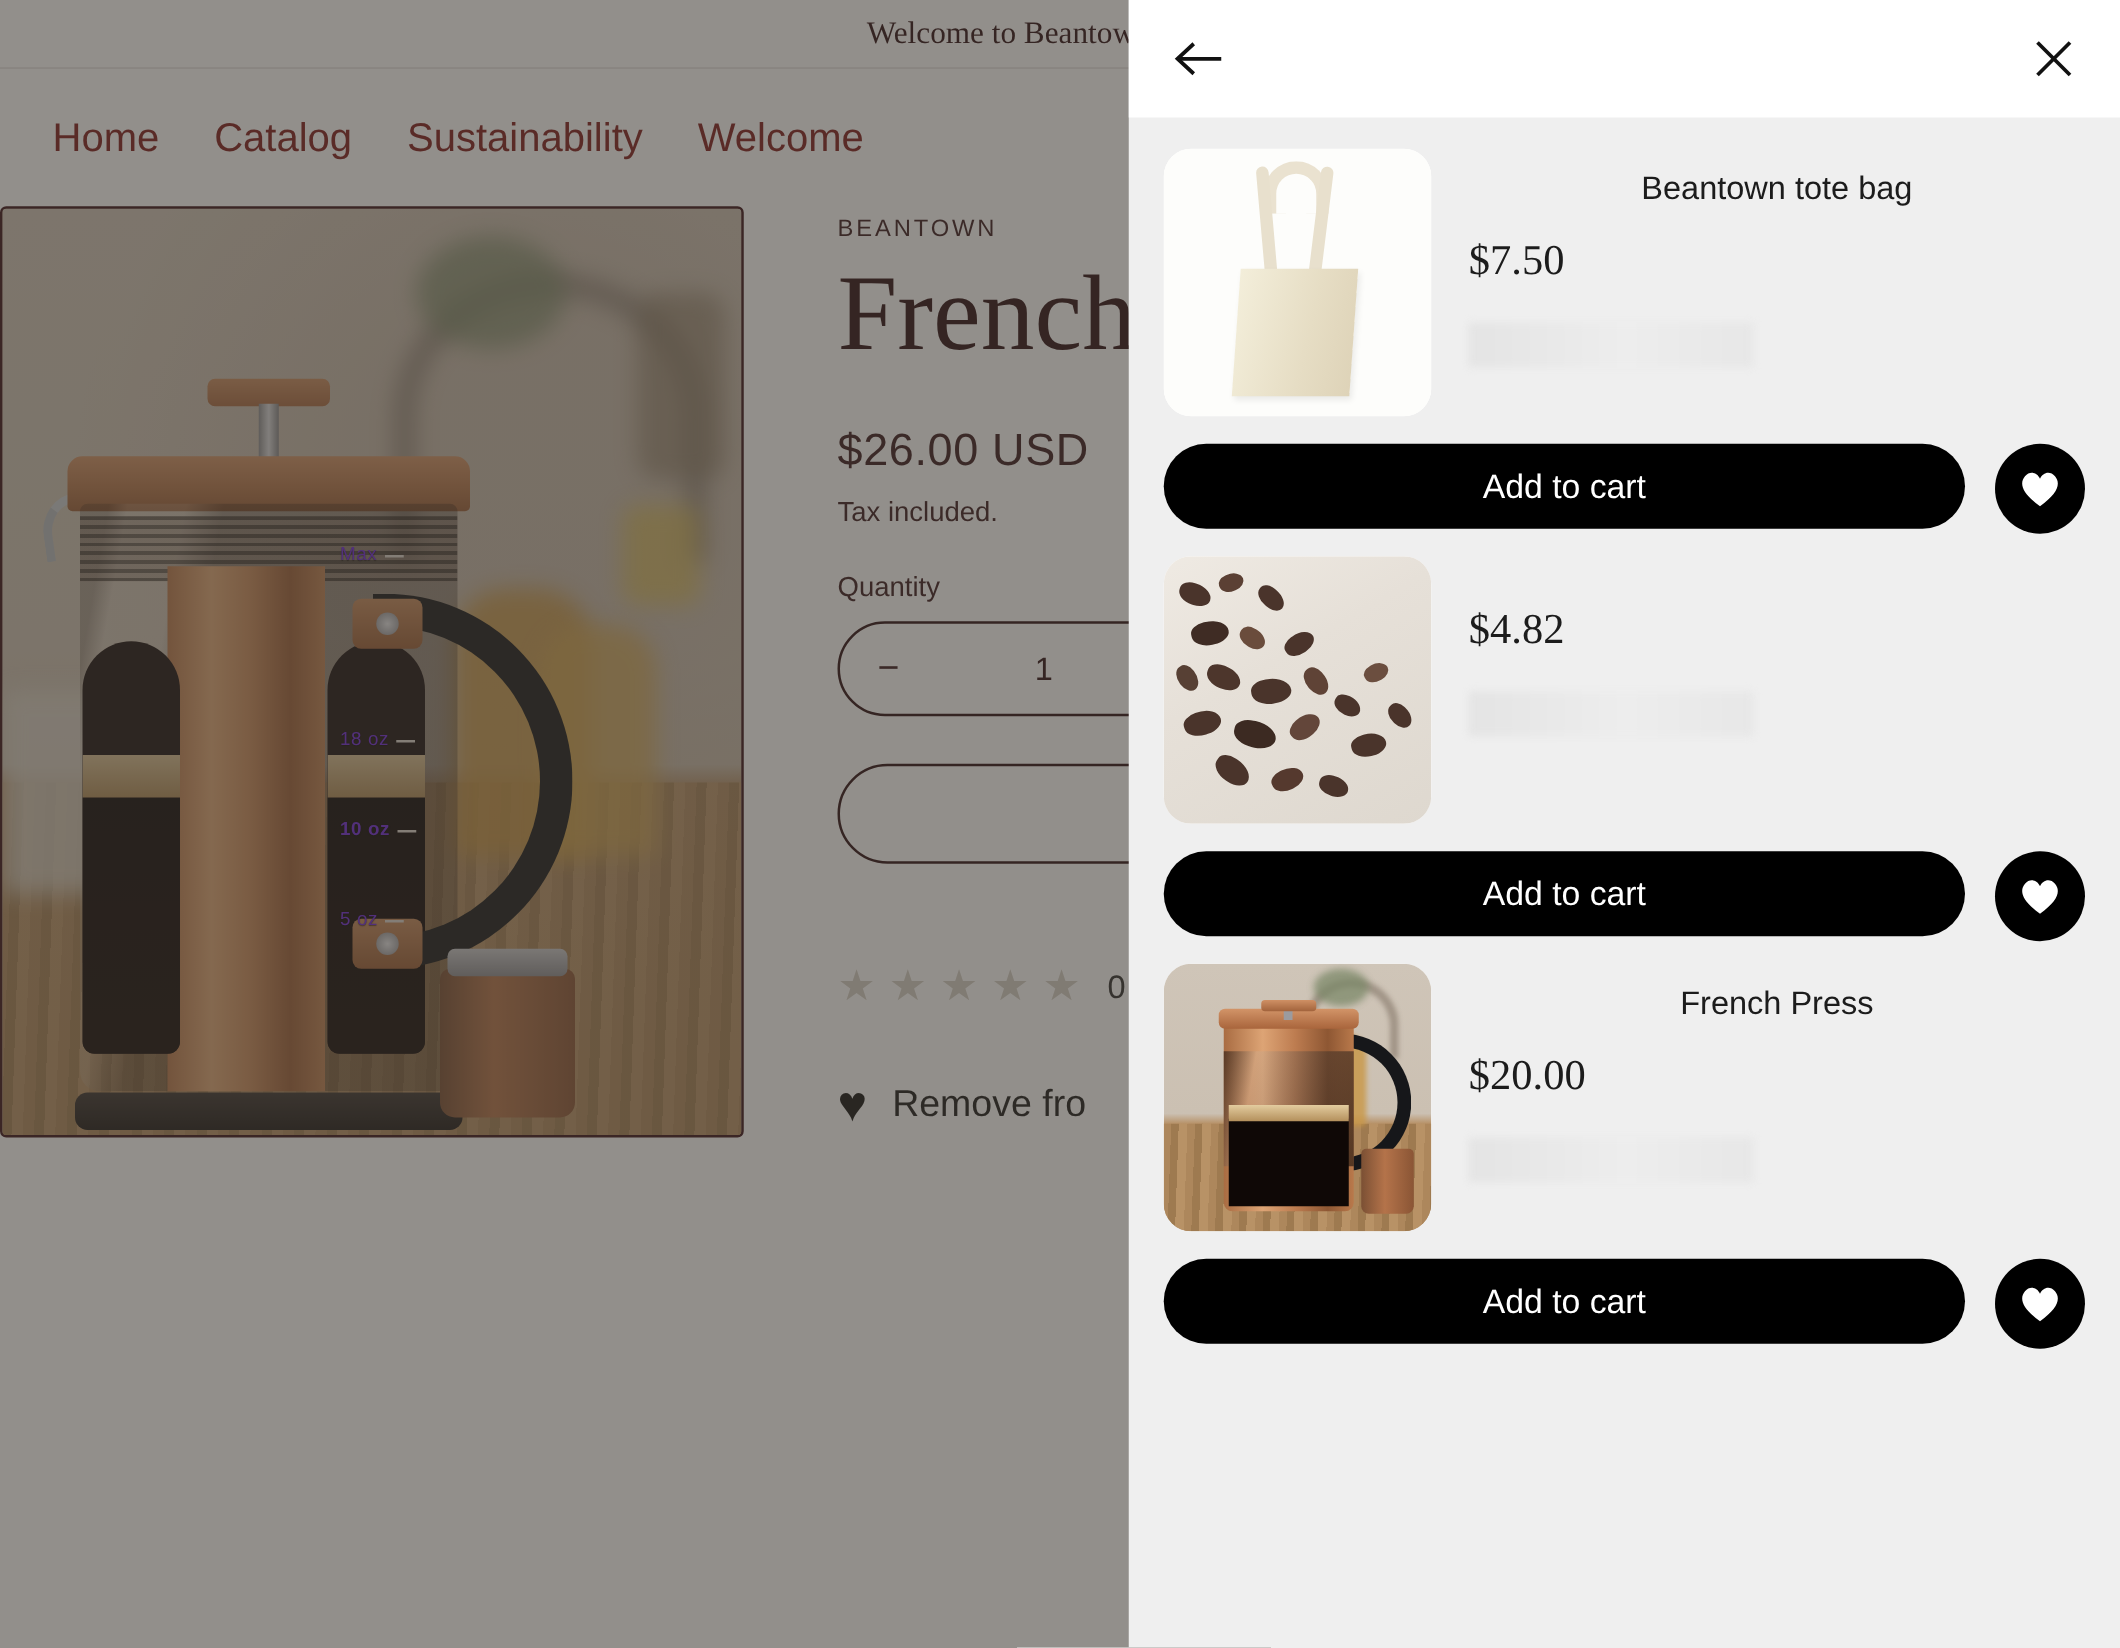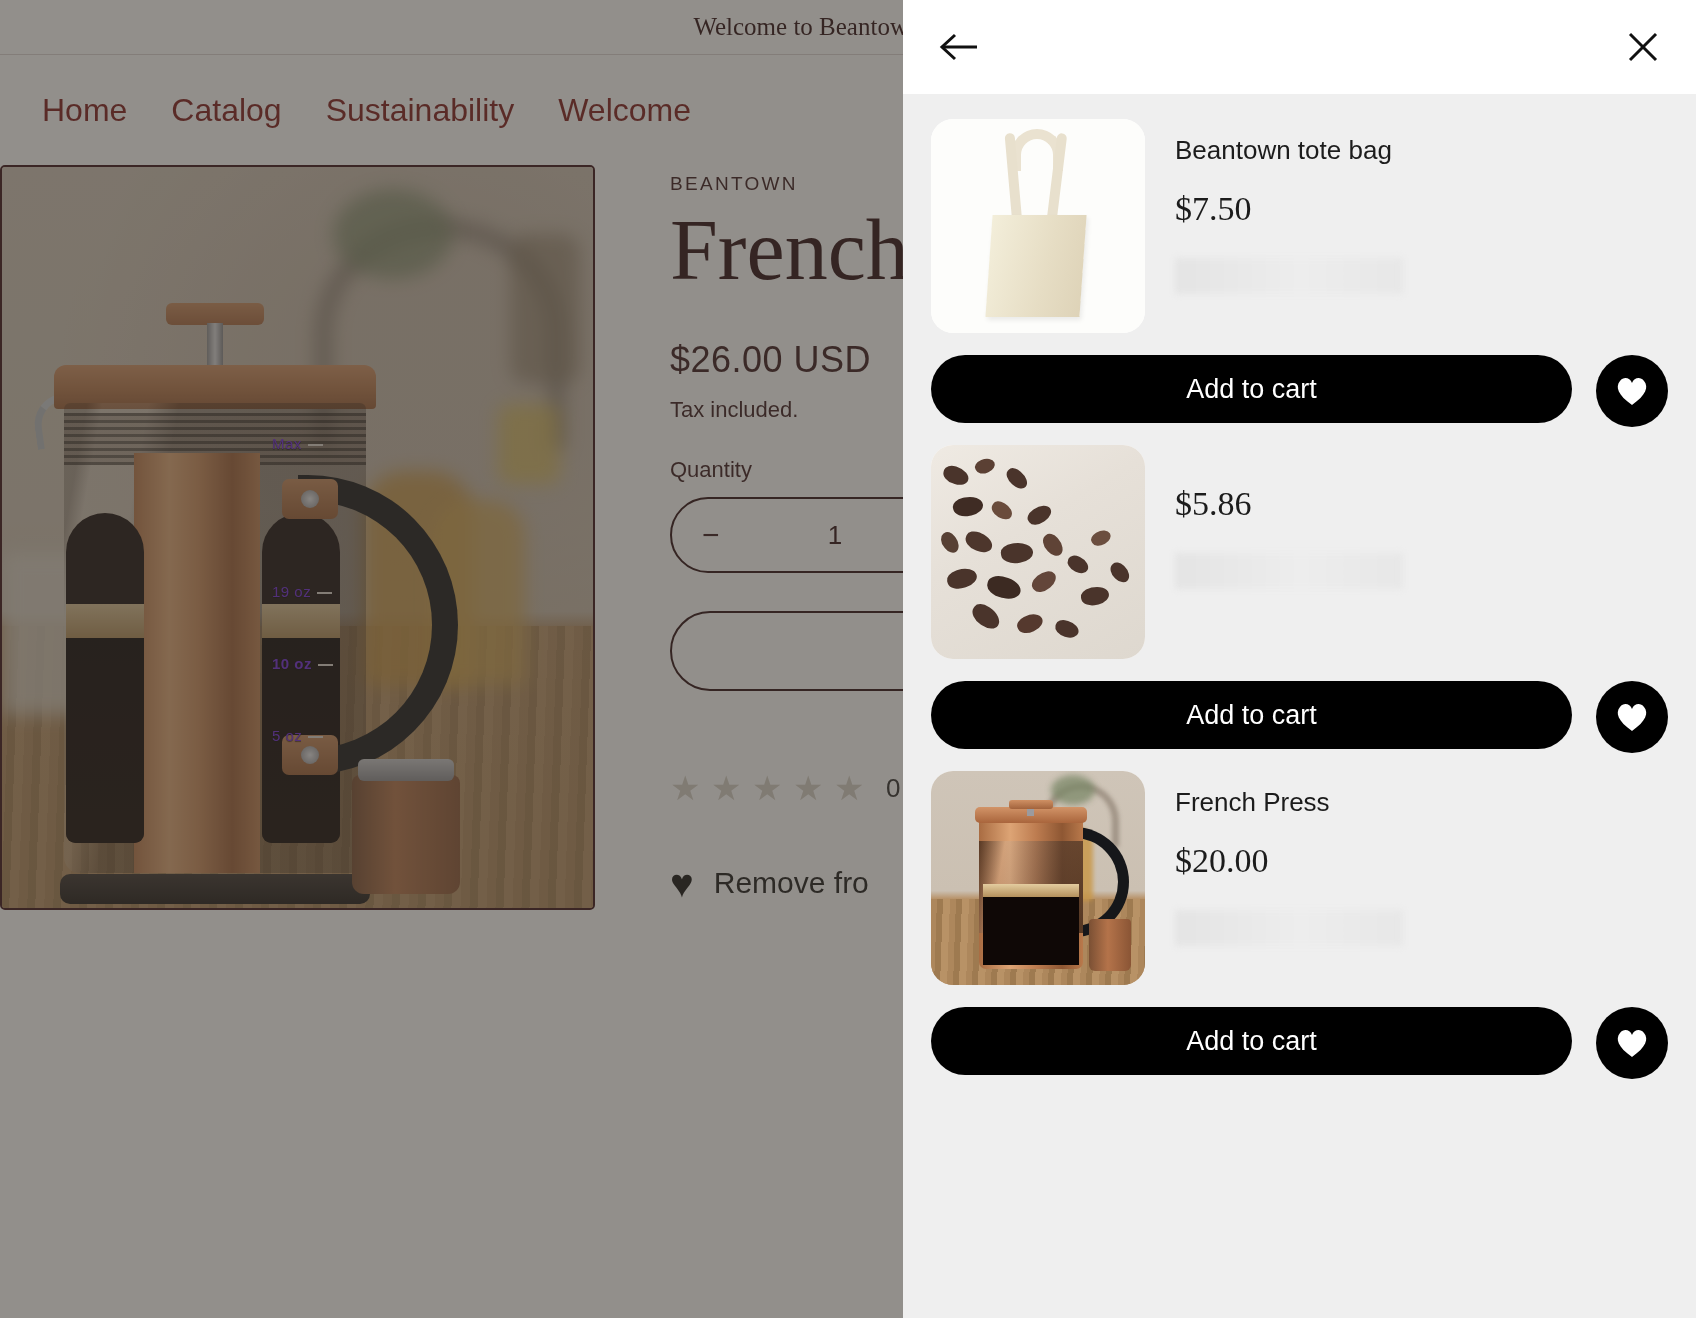--- a/index.html
+++ b/index.html
@@ -168,21 +168,21 @@
   .tp-lid   { left:44px; bottom:162px; width:112px; height:16px; background:linear-gradient(#d29468,#a9653c); border-radius:5px; }
   .tp-knob  { left:78px; bottom:176px; width:44px; height:9px; background:linear-gradient(#cf9064,#a2633c); border-radius:3px; }
   .tp-rod   { left:96px; bottom:169px; width:7px; height:12px; background:#9b9b9f; }
   .tp-handle{ left:140px; bottom:48px; width:58px; height:110px; border:11px solid #16171a; border-left:none; border-radius:0 56px 56px 0; }
   .tp-jar   { left:158px; bottom:14px; width:42px; height:52px; background:linear-gradient(90deg,#7b5034,#b4734a 45%,#8a5535); border-radius:4px 4px 6px 6px; }
   .tp-arch  { left:112px; top:12px; width:76px; height:64px; border:7px solid #837567; border-bottom:none; border-radius:40px 40px 0 0; filter:blur(2px); opacity:.6;}
   .tp-plant { left:120px; top:4px; width:44px; height:30px; background:#7b8868; border-radius:50%; filter:blur(3px); opacity:.75;}
   .tp-board { left:128px; top:56px; width:34px; height:74px; background:#c99745; border-radius:16px 16px 4px 4px; filter:blur(2px); opacity:.8;}
 
   .fav-meta { flex:1; padding-top:16px; }
-  .fav-name { font-size:26px; color:#1c1c1c; font-family:"Liberation Sans", sans-serif; }
+  .fav-name { font-size:26px; color:#1c1c1c; font-family:"Liberation Sans", sans-serif;text-align:center; }
   .fav-price { font-family:"Liberation Serif", serif; font-size:34px; color:#1c1c1c; margin-top:24px; }
   .fav-skeleton { margin-top:30px; width:228px; height:36px; background:linear-gradient(90deg,#e4e4e4,#ededed 55%,#e7e7e7); border-radius:3px; filter:blur(3px); }
 
   .fav-actions { display:flex; align-items:flex-start; gap:24px; margin-top:22px; }
   .add-cart {
     flex:1; height:68px; border-radius:34px; border:none; background:#000;
     color:#fff; font-size:27px; cursor:pointer; font-family:"Liberation Sans", sans-serif;
   }
   .heart-btn {
     width:72px; height:72px; border-radius:50%; background:#000; border:none; cursor:pointer;
@@ -236,21 +236,21 @@
         </div>
         <div class="press-handle"></div>
         <div class="hb hb1">
             <span class="rivet"></span>
           </div>
         <div class="hb hb2">
             <span class="rivet"></span>
           </div>
         <div class="press-base"></div>
         <span class="mark m-max">Max</span>
-        <span class="mark m-15">19 oz</span>
+        <span class="mark m-15">18 oz</span>
         <span class="mark m-10">10 oz</span>
         <span class="mark m-5">5 oz</span>
       </div>
 
       <div class="jar">
         <div class="jar-body"></div>
         <div class="jar-lid"></div>
       </div>
     </div>
 
@@ -355,21 +355,21 @@
           <div class="nib" style="left:136px;top:112px;width:22px;height:15px;transform:rotate(26deg)"></div>
           <div class="nib" style="left:150px;top:142px;width:28px;height:18px;transform:rotate(-14deg);background:#4a342b"></div>
           <div class="nib" style="left:40px;top:162px;width:30px;height:19px;transform:rotate(34deg)"></div>
           <div class="nib" style="left:86px;top:170px;width:26px;height:17px;transform:rotate(-26deg);background:#55392e"></div>
           <div class="nib" style="left:124px;top:176px;width:24px;height:16px;transform:rotate(16deg)"></div>
           <div class="nib" style="left:160px;top:86px;width:20px;height:14px;transform:rotate(-30deg);background:#6b4e3f"></div>
           <div class="nib" style="left:178px;top:120px;width:22px;height:15px;transform:rotate(44deg)"></div>
           <div class="nib" style="left:8px;top:90px;width:22px;height:15px;transform:rotate(52deg);background:#574034"></div>
         </div>
         <div class="fav-meta">
-          <div class="fav-price">$5.86</div>
+          <div class="fav-price">$4.82</div>
           <div class="fav-skeleton"></div>
         </div>
       </div>
       <div class="fav-actions">
         <button class="add-cart">Add to cart</button>
         <button class="heart-btn">
           <svg width="36" height="32" viewBox="0 0 36 32">
             <path d="M18 30 C 4 20, 1 12, 6 6 C 10 1, 16 3, 18 8 C 20 3, 26 1, 30 6 C 35 12, 32 20, 18 30 Z" fill="#fff"></path>
           </svg>
         </button>

